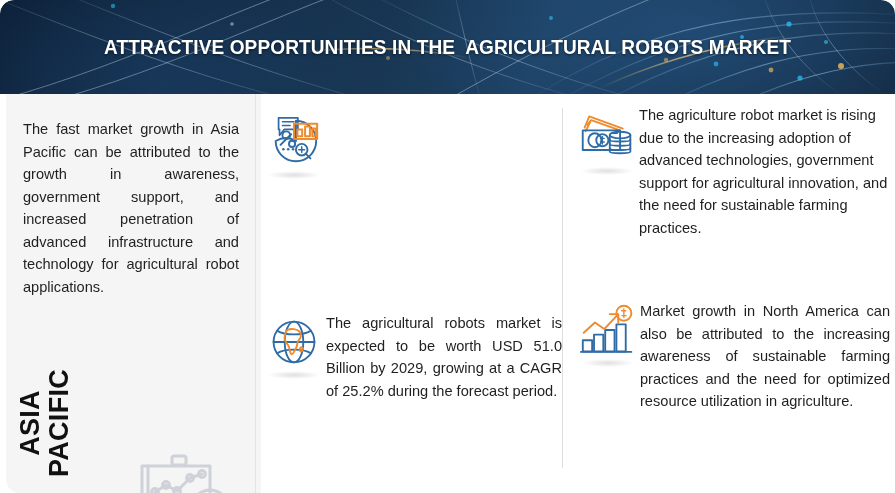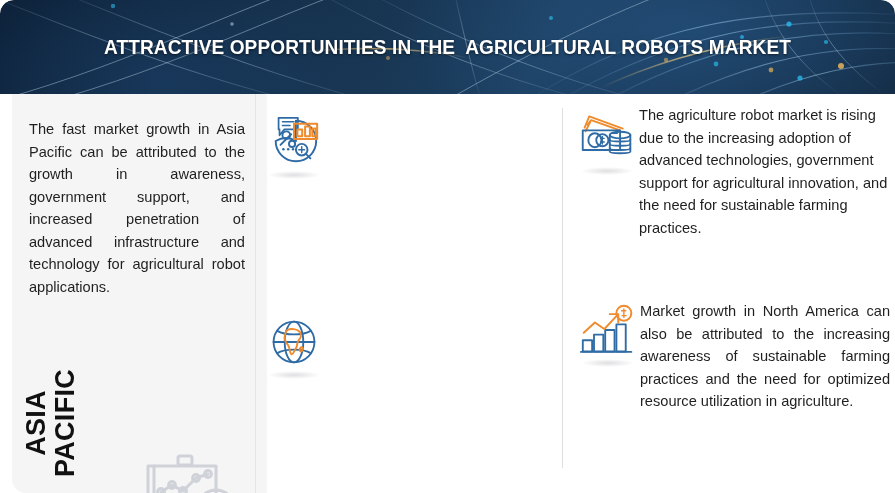--- a/index.html
+++ b/index.html
@@ -58,21 +58,21 @@
     position: absolute;
     left: 0; top: 94px;
     width: 895px; height: 399px;
     background: #ffffff;
     border-radius: 0 0 14px 14px;
   }
 
   
   .left-panel {
     position: absolute;
-    left: 12px; top: 0;
+    left: 6px; top: 0;
     width: 255px; height: 399px;
     background: #f5f5f6;
     border-radius: 0 0 0 14px;
   }
   .left-text {
     position: absolute;
     left: 17px; top: 24px;
     width: 216px;
     font-size: 14.6px;
     line-height: 22.5px;
@@ -297,20 +297,21 @@
           </g>
           <g fill="none" stroke="#ef8b2c" stroke-width="2.1" stroke-linecap="round" stroke-linejoin="round">
             <path d="M21,15 C25,13 31,14 34,17 C37,20 35,24 33,26
                      C31,28 32,32 30,35 C28,38 27,42 25,41
                      C23,40 24,35 22,32 C20,29 17,26 18,22 C19,18 19,16 21,15 Z"></path>
             <path d="M35,34 C37,33 38,35 37,37 C36,39 34,38 34,36 Z"></path>
           </g>
         </svg>
         <div class="shadow-ellipse"></div>
       </div>
+      <div class="card-text">The agricultural robots market is expected to be worth USD 51.0 Billion by 2029, growing at a CAGR of 25.2% during the forecast period.</div>
     </div>
 
     <div class="card" id="card-adoption">
       <div class="icon-wrap">
         <svg width="56" height="56" viewBox="0 0 60 56">
           <g fill="none" stroke="#ef8b2c" stroke-width="2" stroke-linecap="round" stroke-linejoin="round">
             <path d="M6,19 L11,7 L47,20"></path>
             <path d="M9,16 L13,11 L44,22"></path>
             <path d="M7,23 L12,13"></path>
           </g>

